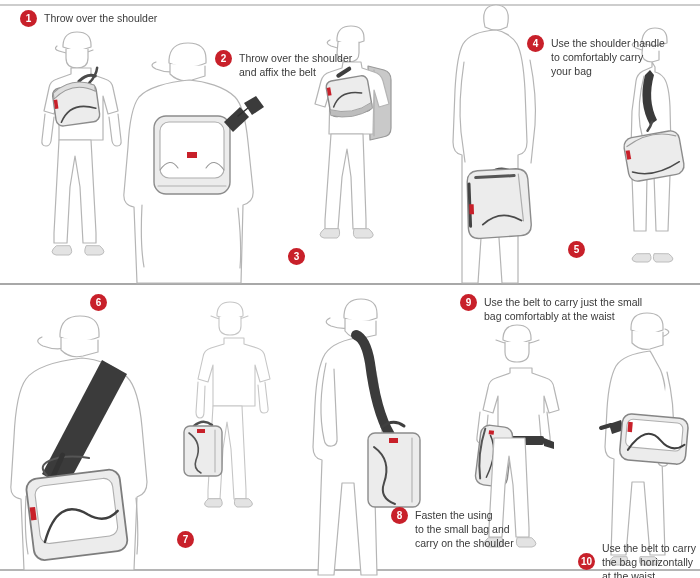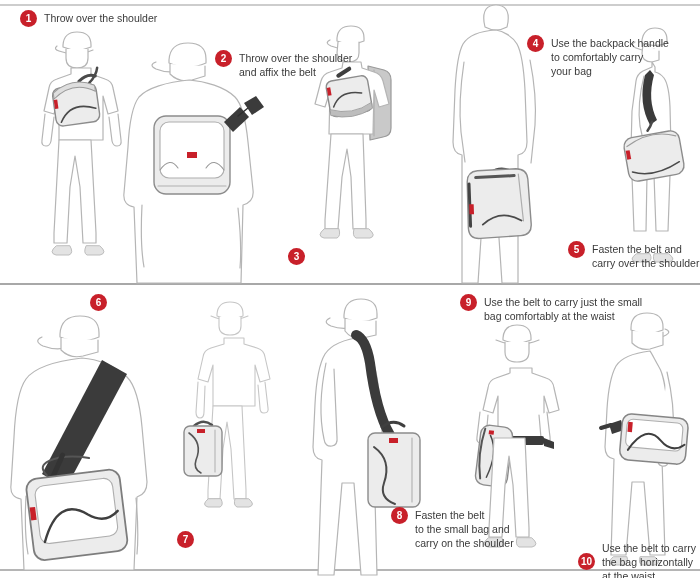--- a/index.html
+++ b/index.html
@@ -235,38 +235,36 @@
   <div class="step" style="left:215px;top:50px;">
     <span class="badge">2</span>
     <span class="step-text">Throw over the shoulder
 and affix the belt</span>
   </div>
   <div class="step" style="left:288px;top:248px;">
     <span class="badge">3</span>
   </div>
   <div class="step" style="left:527px;top:35px;">
     <span class="badge">4</span>
-    <span class="step-text">Use the backpack handle
+    <span class="step-text">Use the shoulder handle
 to comfortably carry
 your bag</span>
   </div>
   <div class="step" style="left:568px;top:241px;">
     <span class="badge">5</span>
-    <span class="step-text">Fasten the belt and
-carry over the shoulder</span>
   </div>
   <div class="step" style="left:90px;top:294px;">
     <span class="badge">6</span>
   </div>
   <div class="step" style="left:177px;top:531px;">
     <span class="badge">7</span>
   </div>
   <div class="step" style="left:391px;top:507px;">
     <span class="badge">8</span>
-    <span class="step-text">Fasten the belt
+    <span class="step-text">Fasten the using
 to the small bag and
 carry on the shoulder</span>
   </div>
   <div class="step" style="left:460px;top:294px;">
     <span class="badge">9</span>
     <span class="step-text">Use the belt to carry just the small
 bag comfortably at the waist</span>
   </div>
   <div class="step" style="left:578px;top:540px;align-items:center;">
     <span class="badge">10</span>

